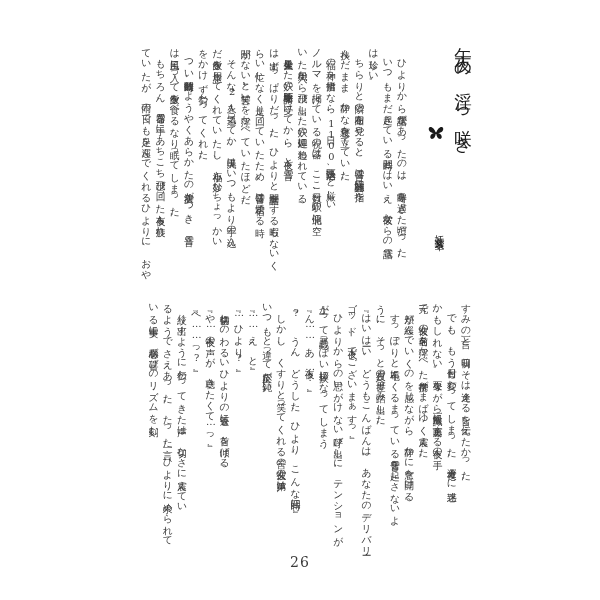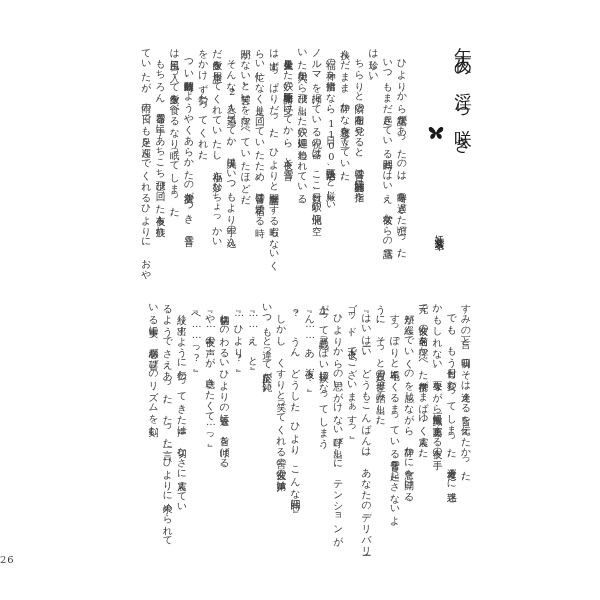--- a/index.html
+++ b/index.html
@@ -29,21 +29,21 @@
   }
   .band-top { top: 42px; right: 191px; }
   .band-bottom { top: 297px; right: 127px; }
   .band p {
     font-size: 9.8px; line-height: 14.2px; letter-spacing: 0;
     white-space: nowrap; color: var(--ink);
   }
   .band p.ind { text-indent: 1em; }
   .pagenum {
     position: absolute; top: 554px; left: 0; right: 0;
-    font-size: 10px; letter-spacing: 1px;
+    text-align: center; font-size: 14px; letter-spacing: 1px;
     color: var(--ink);
   }
 </style>
 </head>
 <body>
 
 <div class="page">
 
   <h1 class="title">午夜の淫ら咲き</h1>
 

